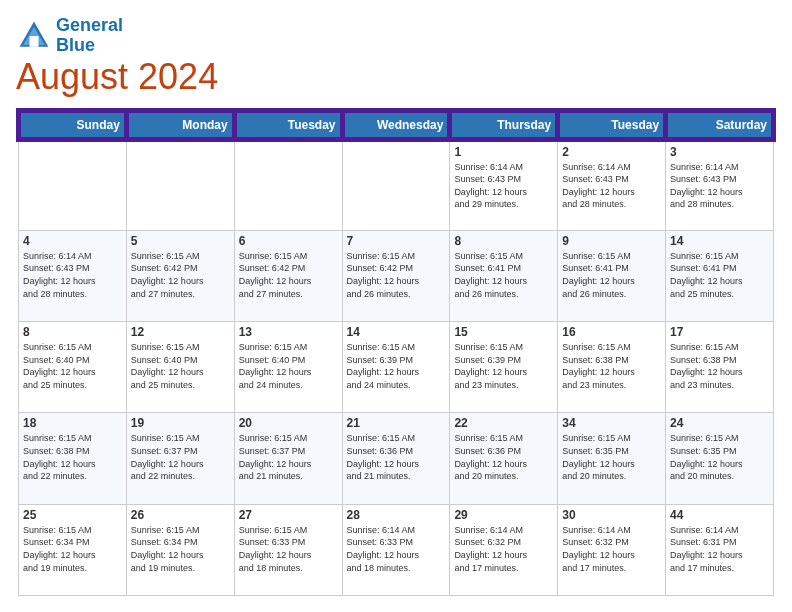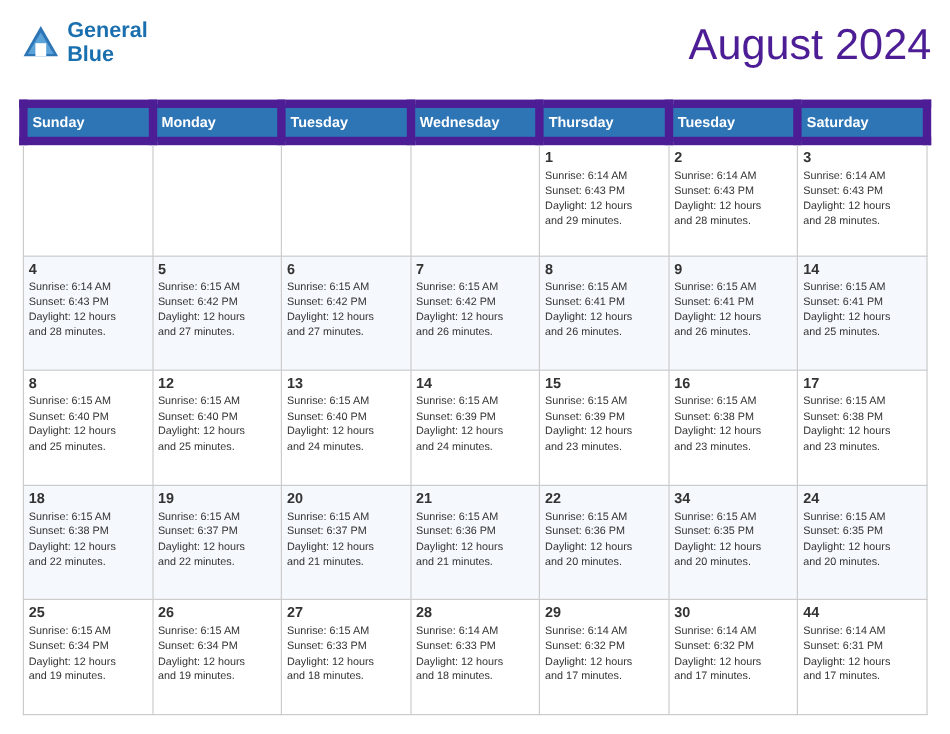--- a/index.html
+++ b/index.html
@@ -14,21 +14,22 @@
       width: 792px;
       height: 612px;
       padding: 16px;
       display: flex;
       flex-direction: column;
     }
     .header {
       display: flex;
       justify-content: space-between;
       align-items: flex-start;
-      margin-bottom: 25px;
+      margin-bottom: 10px;
+      flex-direction: column;
     }
     .logo {
       display: flex;
       align-items: center;
       gap: 4px;
     }
     .logo-text {
       font-size: 18px;
       font-weight: bold;
       color: #333;
@@ -37,42 +38,42 @@
     .logo-text span { color: #1a6faf; }
     .logo-icon {
       width: 36px;
       height: 36px;
     }
     .title-block {
       text-align: right;
     }
     .month-title {
       font-size: 36px;
-      color: #4c1d95;
+      color: #c2410c;
       font-weight: 300;
     }
     .location {
       font-size: 16px;
       color: #555;
     }
     .calendar {
       flex: 1;
       border: 1px solid #ccc;
       border-collapse: collapse;
       width: 100%;
       table-layout: fixed;
     }
     .calendar th {
       background-color: #2E75B6;
       color: #fff;
       font-size: 12px;
       font-weight: bold;
       padding: 5px 4px;
-      text-align: left;
-      border: 7px solid #4c1d95;
+      text-align: right;
+      border: 5px solid #4c1d95;
     }
     .calendar td {
       vertical-align: top;
       border: 1px solid #ccc;
       padding: 3px 4px;
       font-size: 9.5px;
       color: #333;
       background: #fff;
       height: 80px;
     }

